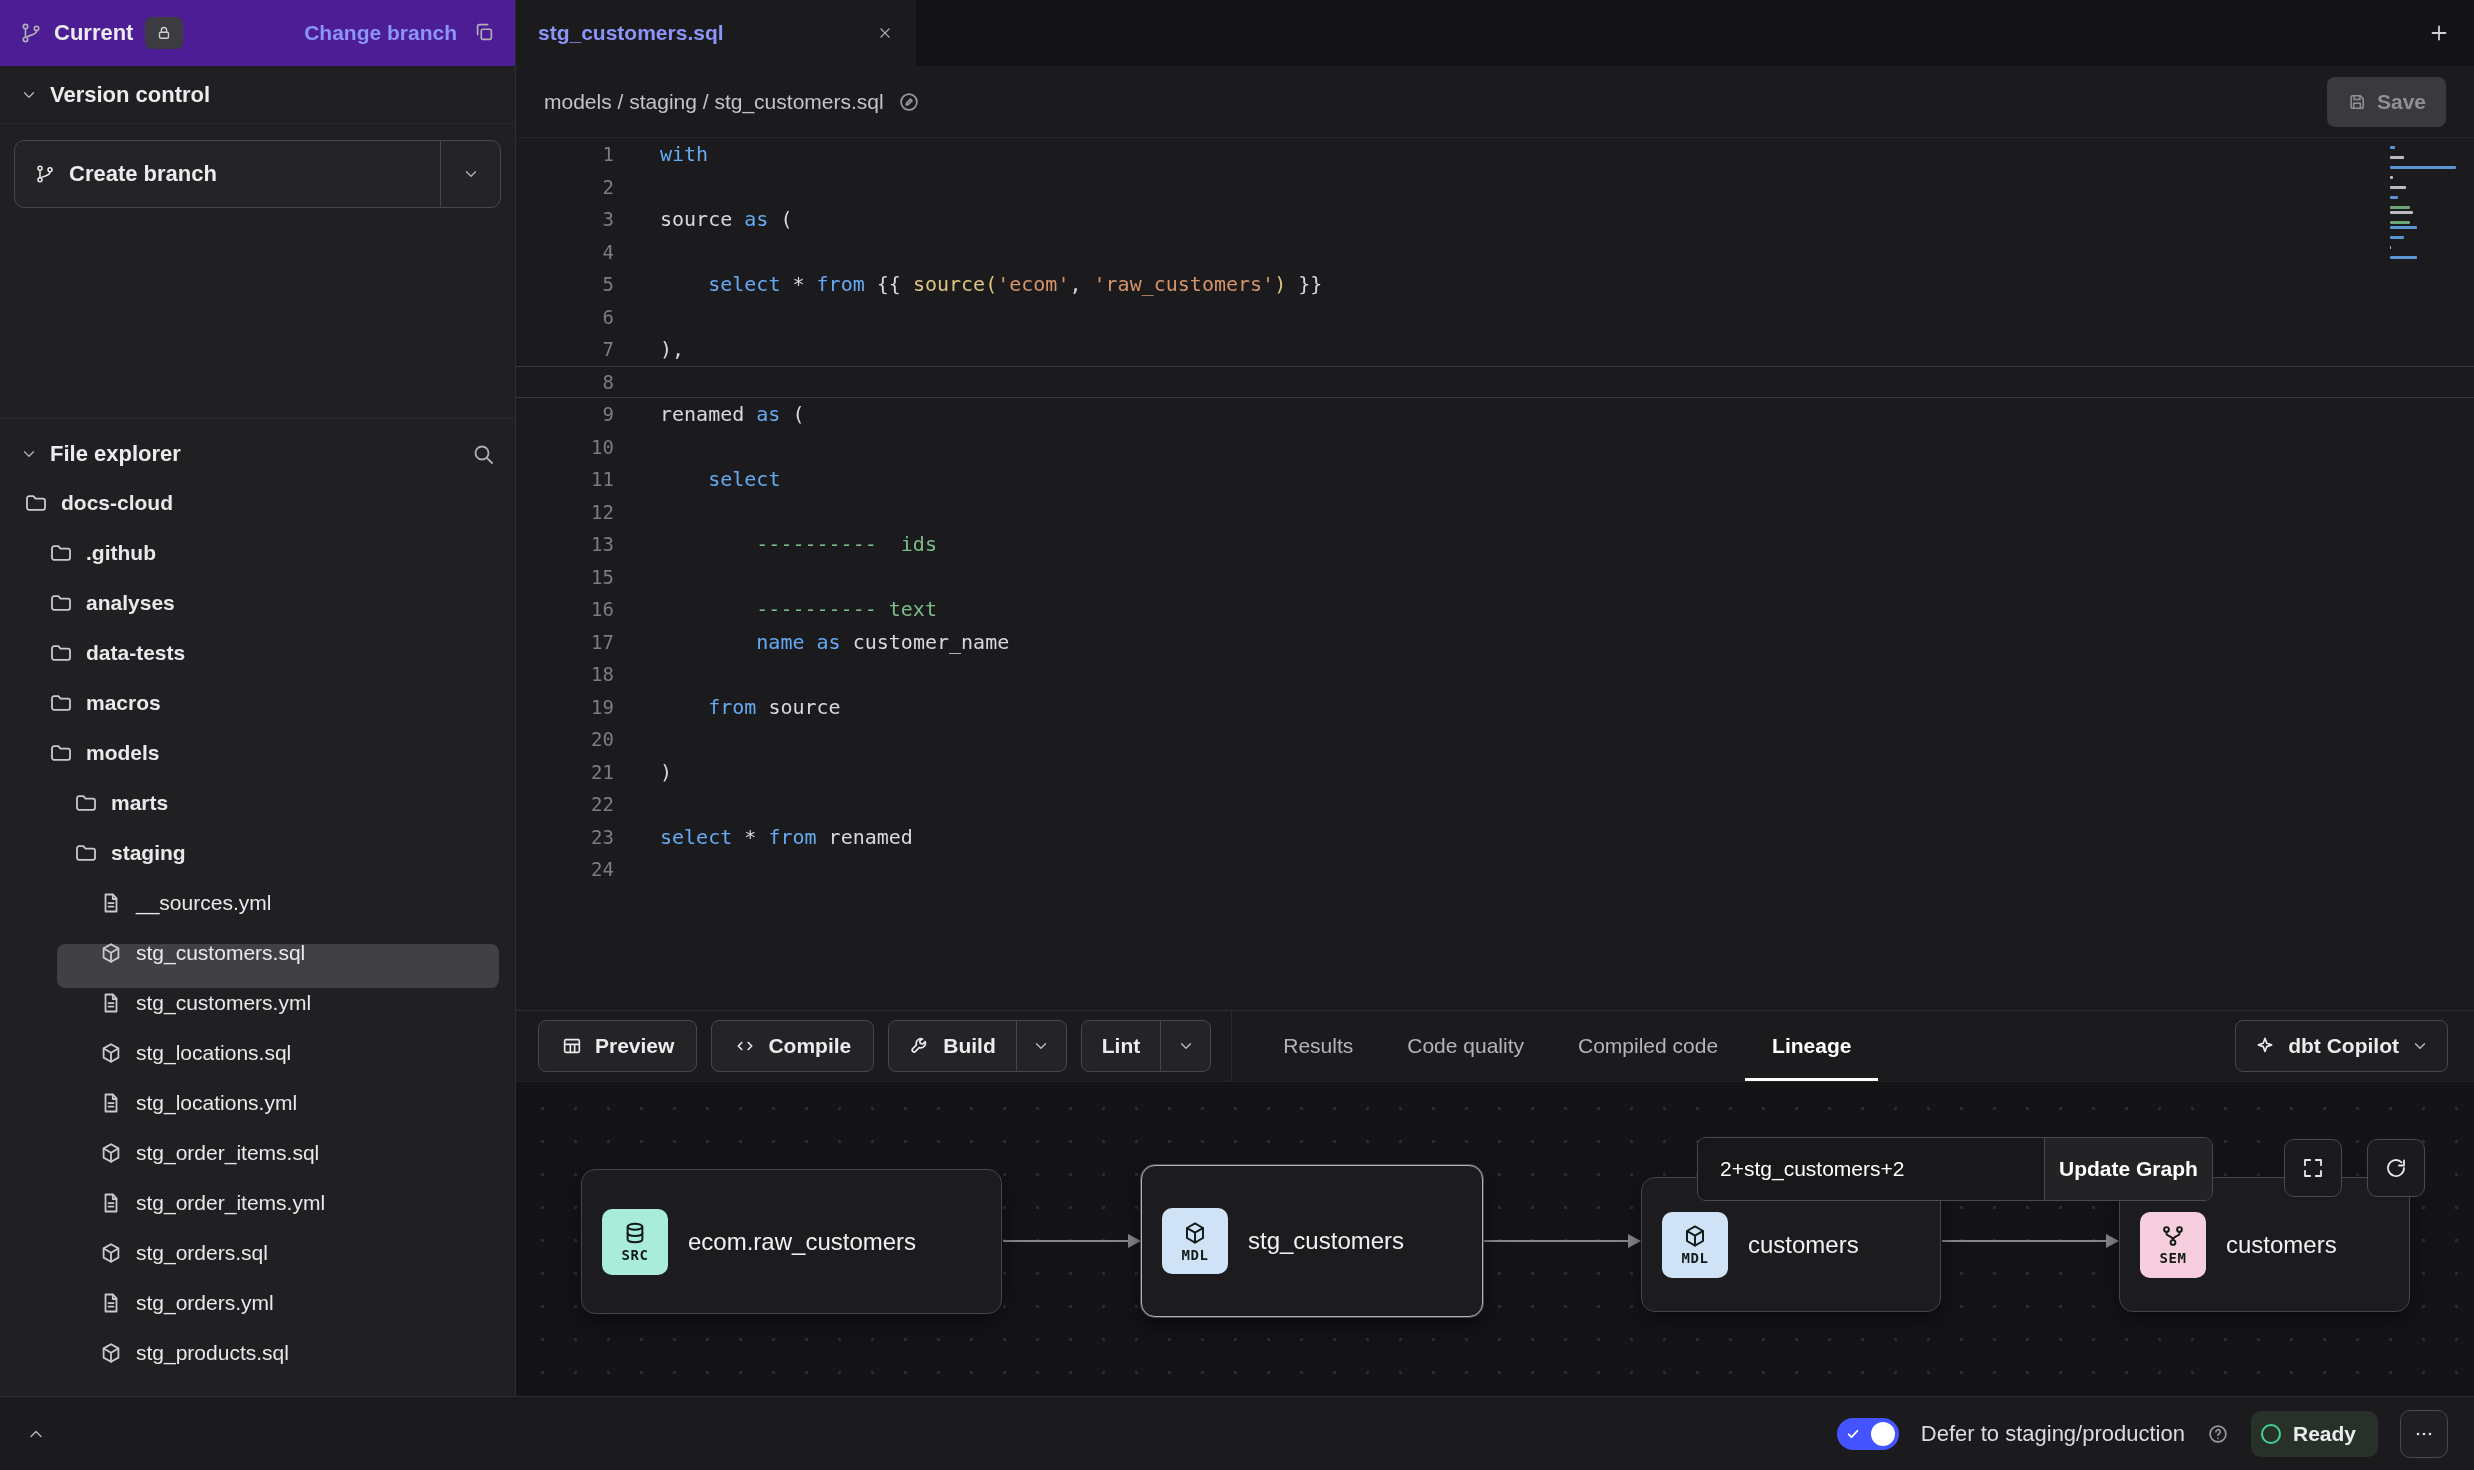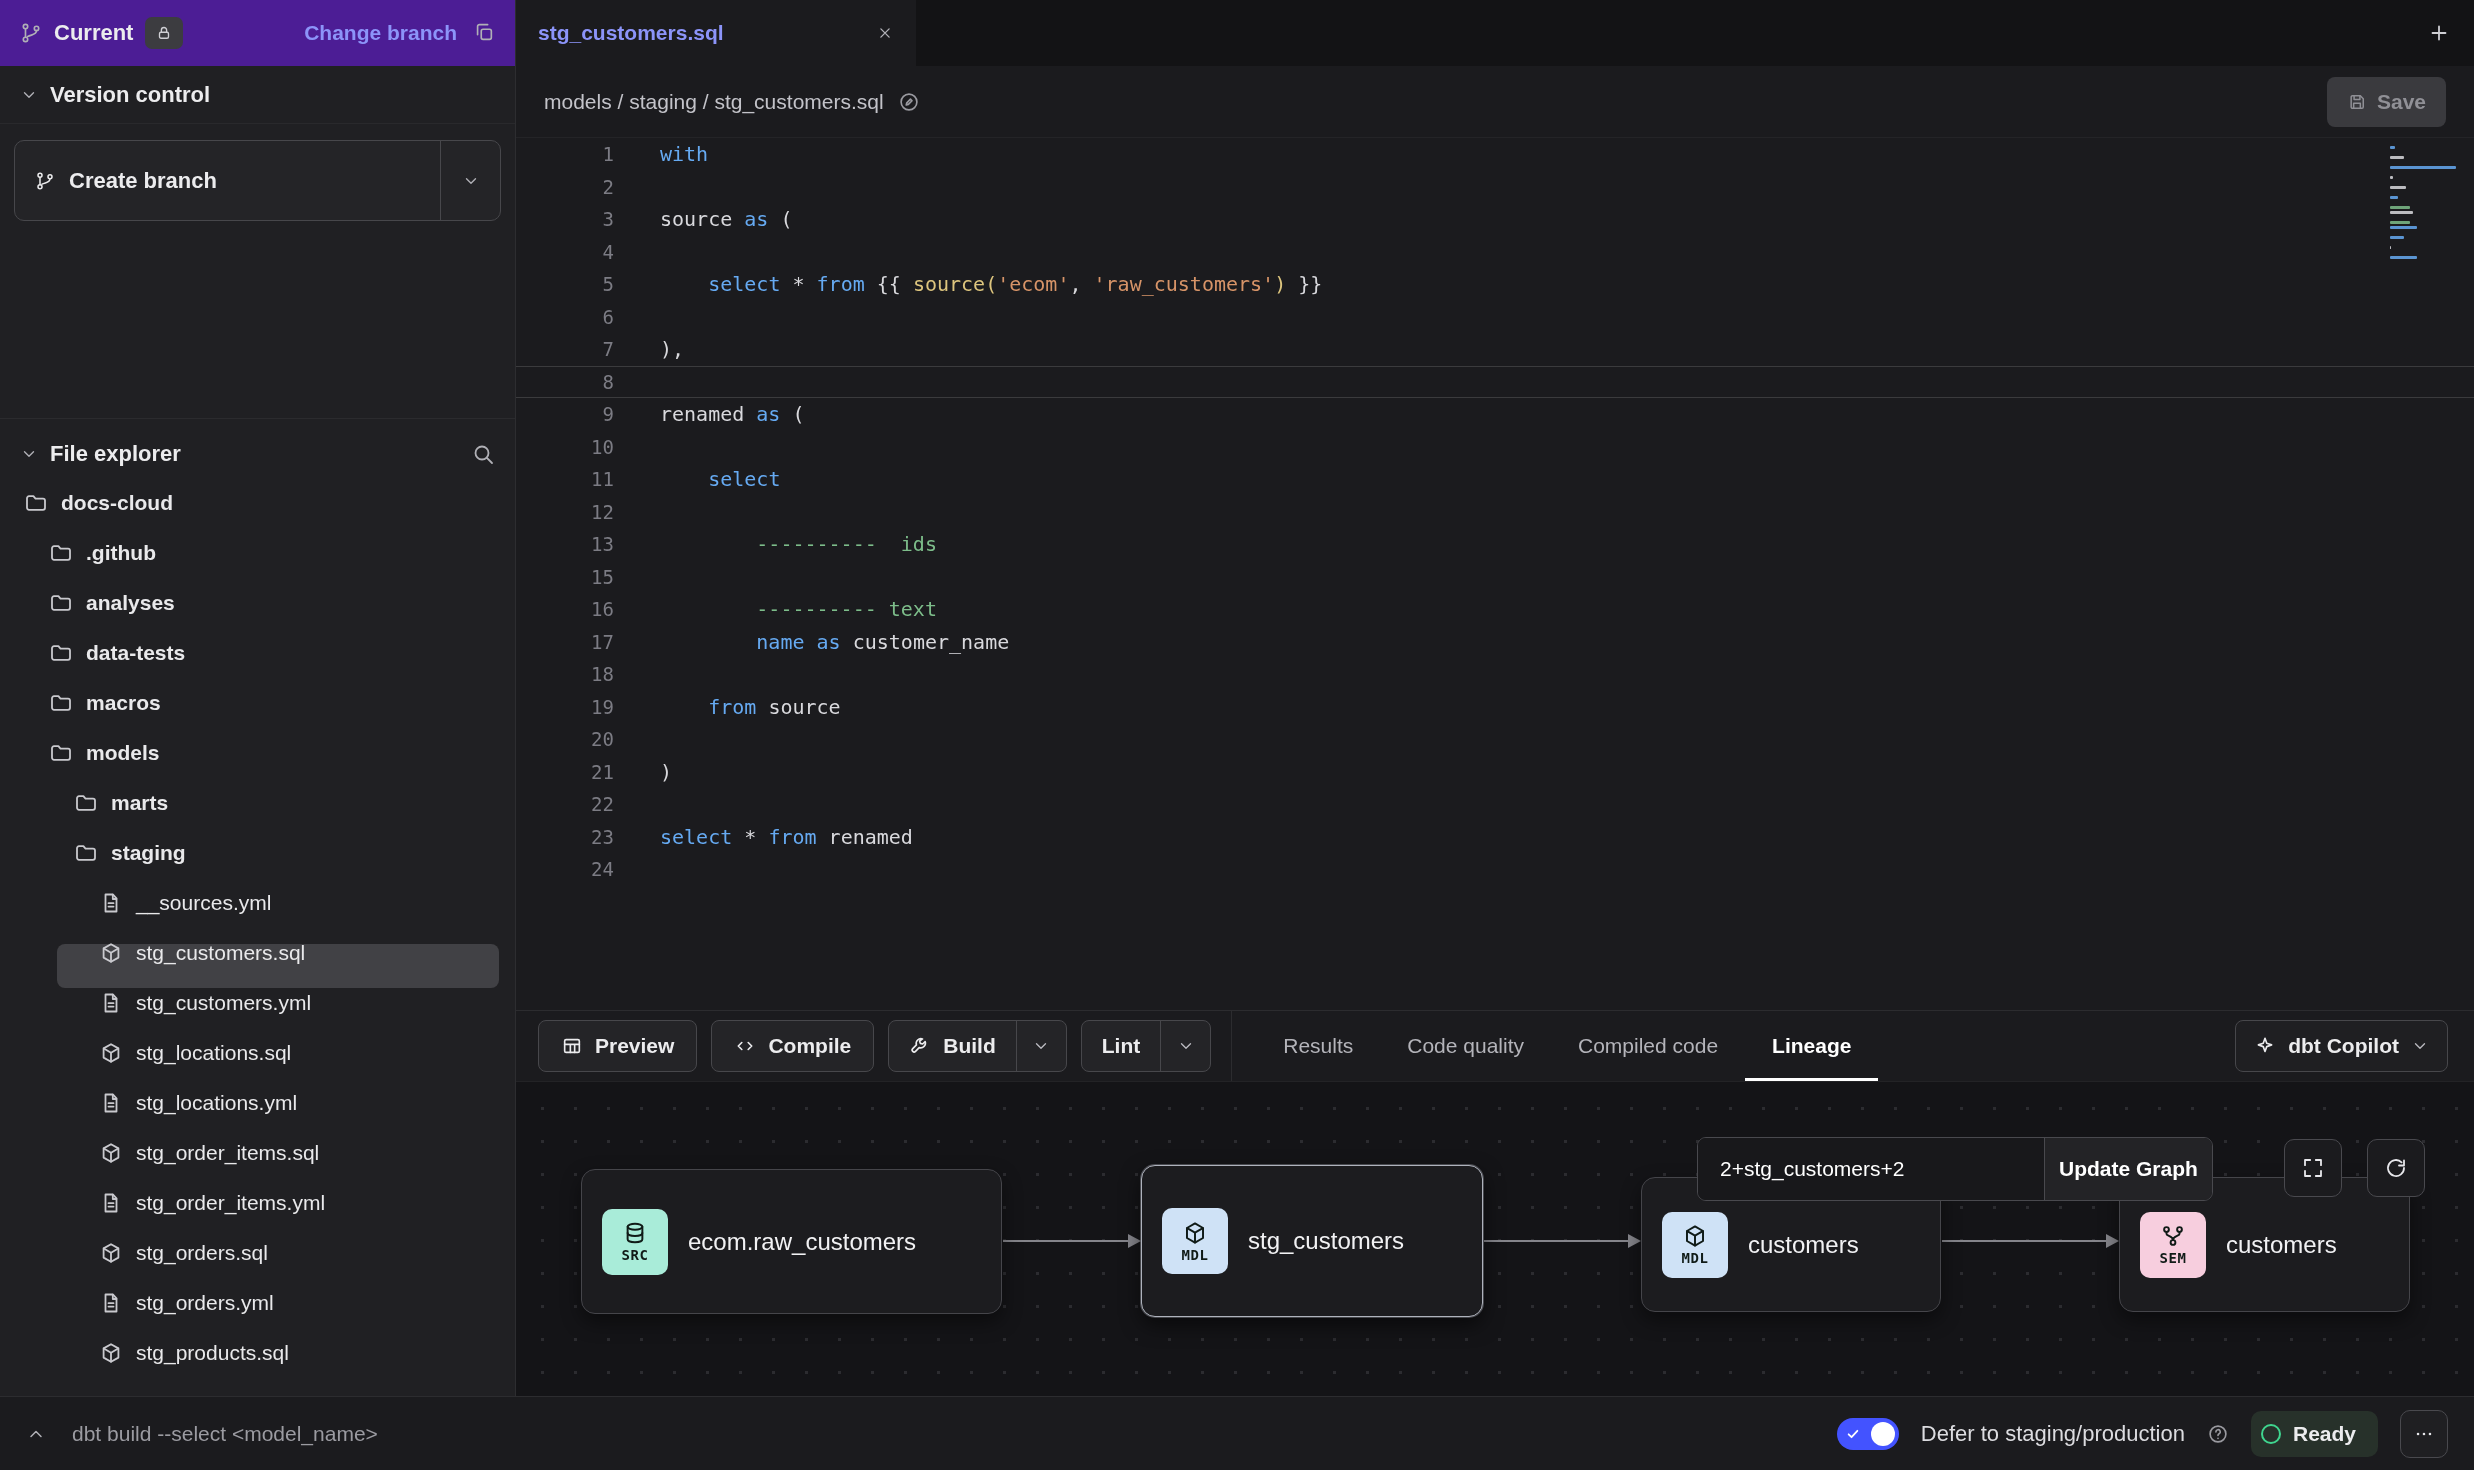--- a/index.html
+++ b/index.html
@@ -13,21 +13,21 @@
   .sidebar-top{height:66px;background:#4c1d95;display:flex;align-items:center;justify-content:space-between;padding:0 20px;flex:none}
   .bb-left{display:flex;align-items:center;gap:12px}
   .bb-current{font-size:22px;font-weight:700}
   .lock-chip{width:38px;height:32px;background:#3c3c40;border-radius:7px;display:inline-flex;align-items:center;justify-content:center;color:#cfcfd4}
   .bb-right{display:flex;align-items:flex-start;gap:16px}
   .change-branch{color:var(--accent,#8c94f9);font-size:21px;font-weight:700;cursor:pointer;text-decoration:none}
   .section-head{height:58px;display:flex;align-items:center;gap:12px;padding:0 20px}
   .section-title{font-size:22px;font-weight:700}
   .vc-section{height:353px;border-bottom:1px solid #2b2b2e;flex:none}
   .vc-section .section-head{border-bottom:1px solid #29292c}
-  .create-branch{margin:16px 14px 0;height:81px;border:1px solid #47474b;border-radius:10px;background:#242427;display:flex;align-items:stretch;cursor:pointer}
+  .create-branch{margin:16px 14px 0;height:68px;border:1px solid #47474b;border-radius:10px;background:#242427;display:flex;align-items:stretch;cursor:pointer}
   .cb-main{flex:1;display:flex;align-items:center;gap:14px;padding:0 20px}
   .cb-label{font-size:22px;font-weight:700}
   .cb-caret{width:60px;border-left:1px solid #47474b;display:flex;align-items:center;justify-content:center;cursor:pointer}
   .fx-section{flex:1;display:flex;flex-direction:column;min-height:0;padding-top:6px}
   .fx-head .spacer{flex:1}
   .tree{flex:1;overflow:hidden;margin-top:8px}
   .tree-item{height:50px;display:flex;align-items:flex-start;gap:13px;font-size:21px;position:relative;cursor:pointer;color:#e9e9eb}
   .tree-item .ti-ic{position:relative;z-index:1;display:inline-flex;width:24px;height:24px;color:#c9c9ce;flex:none}
   .tree-item .ti-lb{position:relative;z-index:1;white-space:nowrap}
   .tree-item.bold .ti-lb{font-weight:700}
@@ -659,21 +659,20 @@
         </div>
     </section>
   </div>
 
   <footer class="statusbar">
     <span class="ic i20 dim click">
         <svg viewBox="0 0 24 24" fill="none" stroke="currentColor" stroke-width="1.8" stroke-linecap="round" stroke-linejoin="round">
           <path d="M6 15l6-6 6 6"></path>
         </svg>
       </span>
-    <input class="command" value="dbt build --select &lt;model_name&gt;" style="">
     <div class="sb-right">
       <div class="toggle on">
         <span class="ic tickw">
             <svg viewBox="0 0 24 24" fill="none" stroke="currentColor" stroke-width="1.8" stroke-linecap="round" stroke-linejoin="round">
               <path d="M4.5 12.5l5 5 10-11" stroke-width="3"></path>
             </svg>
           </span>
         <span class="knob"></span>
       </div>
       <span class="defer-label">Defer to staging/production</span>

